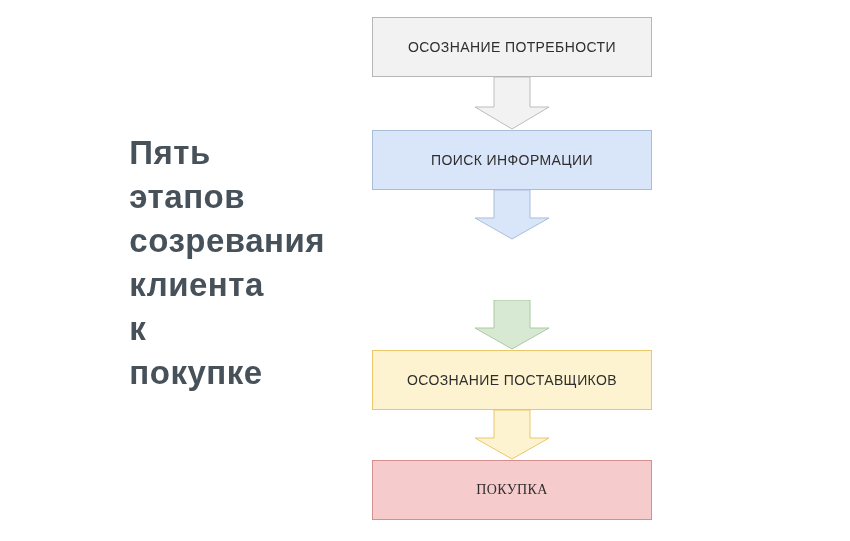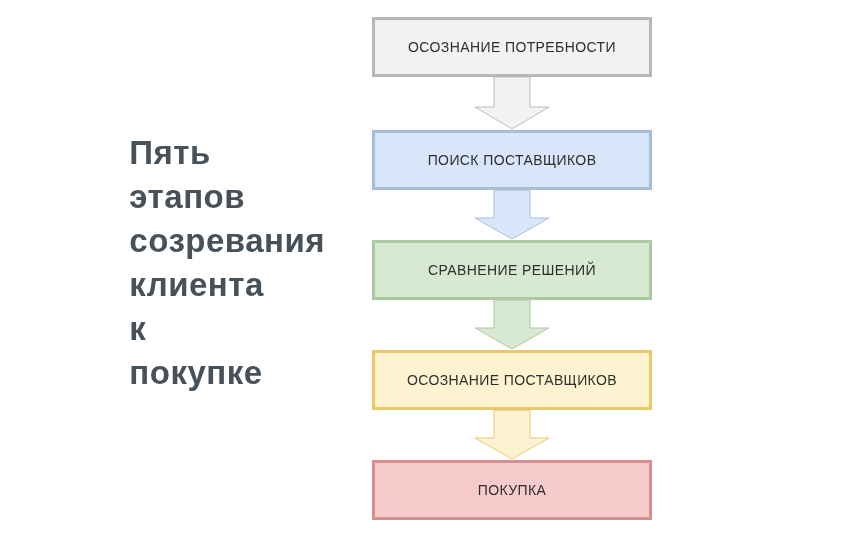--- a/index.html
+++ b/index.html
@@ -25,21 +25,21 @@
     white-space: pre-line;
     color: #47515a;
   }
 
   .stage {
     position: absolute;
     left: 372px;
     width: 280px;
     height: 60px;
     box-sizing: border-box;
-    border: 3px solid #ef4444;
+    border: 1px solid #ef4444;
     background: #f2f2f2;
     display: flex;
     align-items: center;
     justify-content: center;
     font-size: 14px;
     letter-spacing: 0.4px;
     color: #2e2e2e;
     text-align: center;
   }
   .s1 { top: 17px;  }
@@ -73,40 +73,37 @@
 
   <div class="stage s1" style="background: rgb(242, 242, 242); border-color: rgb(183, 183, 183); color: rgb(46, 46, 46);">
     <span>ОСОЗНАНИЕ ПОТРЕБНОСТИ</span>
   </div>
 
   <svg class="flow-arrow a1" viewBox="0 0 80 53" preserveAspectRatio="none">
     <polygon points="22,0 58,0 58,30 77,30 40,52 3,30 22,30" fill="#f2f2f2" stroke="#bdbdbd" stroke-width="1"></polygon>
   </svg>
 
   <div class="stage s2" style="background: rgb(217, 229, 248); border-color: rgb(169, 189, 217); color: rgb(46, 46, 46);">
-    <span>ПОИСК ПОСТАВЩИКОВ</span>
+    <span>ПОИСК ИНФОРМАЦИИ</span>
   </div>
 
   <svg class="flow-arrow a2" viewBox="0 0 80 50" preserveAspectRatio="none">
     <polygon points="22,0 58,0 58,28 77,28 40,49 3,28 22,28" fill="#d9e5f8" stroke="#a9bdd9" stroke-width="1"></polygon>
   </svg>
 
-  <div class="stage s3" style="background: rgb(215, 233, 210); border-color: rgb(171, 202, 161); color: rgb(46, 46, 46);">
-    <span>СРАВНЕНИЕ РЕШЕНИЙ</span>
-  </div>
 
   <svg class="flow-arrow a3" viewBox="0 0 80 50" preserveAspectRatio="none">
     <polygon points="22,0 58,0 58,28 77,28 40,49 3,28 22,28" fill="#d7e9d2" stroke="#abcaa1" stroke-width="1"></polygon>
   </svg>
 
   <div class="stage s4" style="background: rgb(253, 243, 208); border-color: rgb(233, 199, 106); color: rgb(46, 46, 46);">
     <span>ОСОЗНАНИЕ ПОСТАВЩИКОВ</span>
   </div>
 
   <svg class="flow-arrow a4" viewBox="0 0 80 50" preserveAspectRatio="none">
     <polygon points="22,0 58,0 58,28 77,28 40,49 3,28 22,28" fill="#fdf3d0" stroke="#e9c76a" stroke-width="1"></polygon>
   </svg>
 
-  <div class="stage s5" style="background: rgb(246, 203, 203); border-color: rgb(212, 143, 143); color: rgb(46, 46, 46);">
+  <div class="stage s5" style="background: rgb(246, 203, 203); border-color: rgb(212, 143, 143); color: rgb(46, 46, 46); font-family: Liberation Serif, serif;">
     <span>ПОКУПКА</span>
   </div>
 
 </div>
 
 </body></html>

